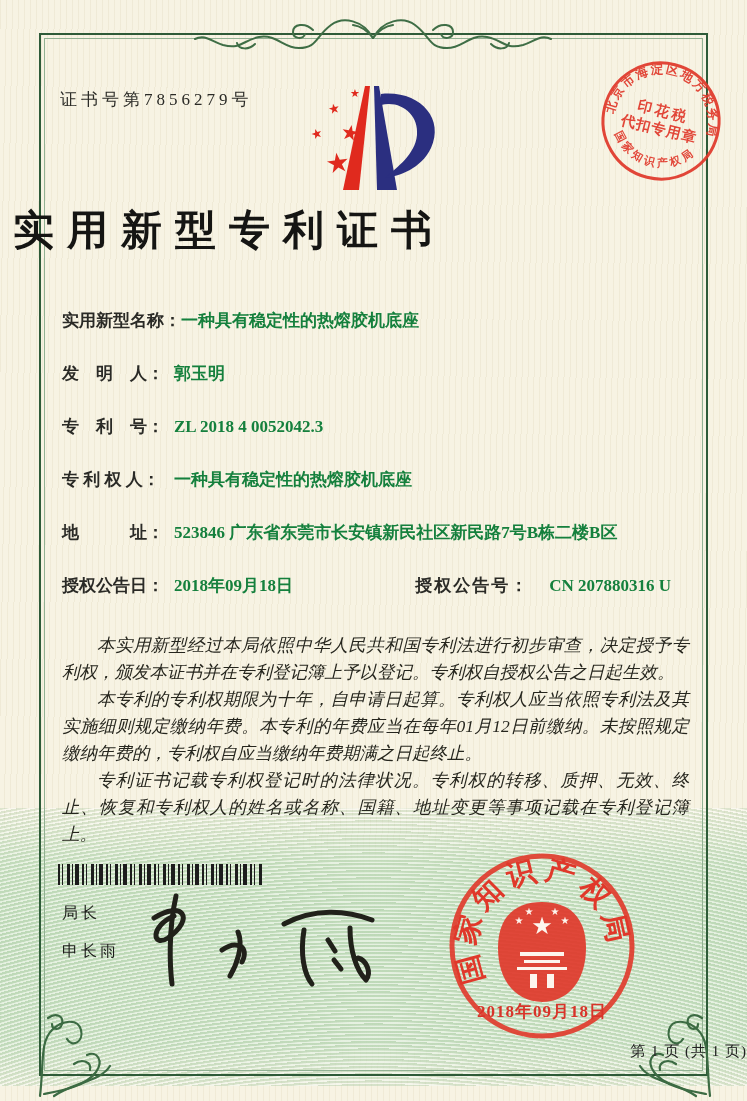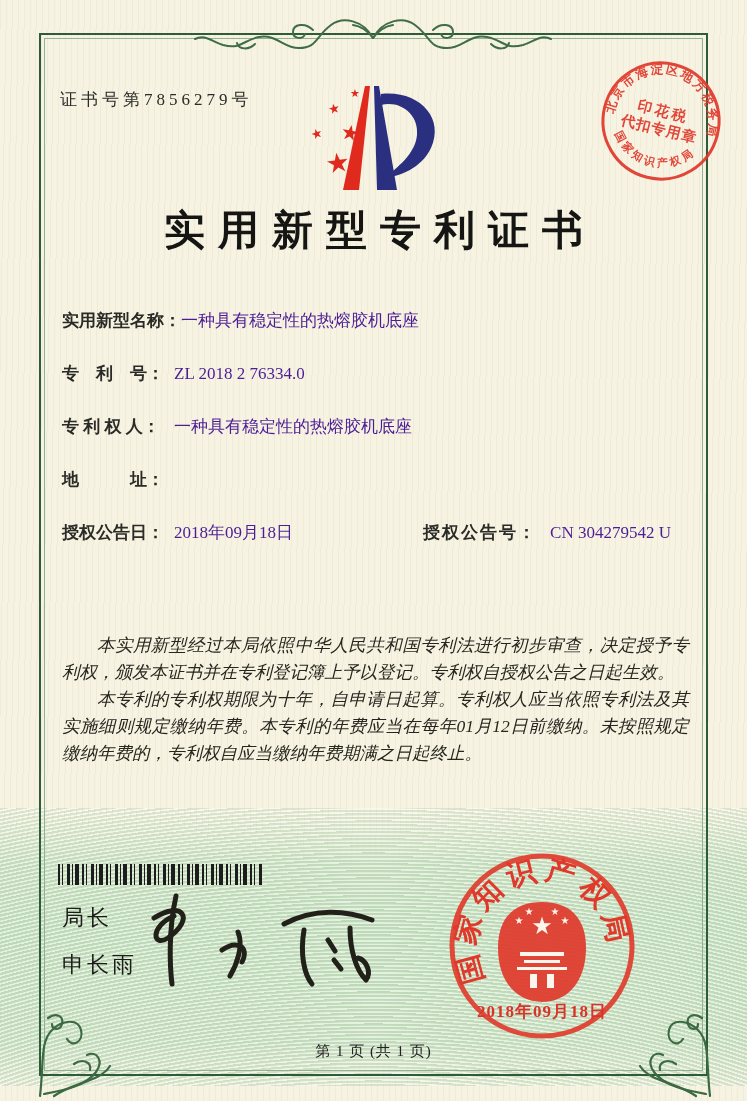--- a/index.html
+++ b/index.html
@@ -17,51 +17,51 @@
     position:absolute;left:0;right:0;top:808px;height:278px;z-index:0;pointer-events:none;
     background:
       repeating-radial-gradient(ellipse 1600px 950px at 50% 230%, rgba(255,255,255,.45) 0 2px, rgba(132,178,132,.22) 3px 6px),
       linear-gradient(180deg, rgba(208,229,201,0) 0, rgba(205,228,197,.85) 55px, rgba(203,227,196,.95) 120px, rgba(206,228,199,.9) 235px, rgba(210,229,203,.25) 278px);
   }
   .frame-outer{position:absolute;left:39px;right:39px;top:33px;bottom:25px;border:2px solid #2e5b38;z-index:1;}
   .frame-inner{position:absolute;left:44px;right:44px;top:38px;bottom:30px;border:1px solid #92b293;z-index:1;}
   .content{position:absolute;inset:0;z-index:2;}
 
   .cert-no{position:absolute;left:60px;top:88px;font-size:17px;letter-spacing:4px;color:#2a2a26;}
-  .title{position:absolute;left:0;right:0;top:203px;margin:0;text-align:center;
+  .title{position:absolute;left:0;right:0;top:203px;margin:0;
          font-size:41px;font-weight:bold;letter-spacing:13px;color:#151513;text-indent:13px;}
 
   .fields{position:absolute;left:62px;top:308px;width:627px;font-size:17px;}
   .frow{display:flex;align-items:flex-end;margin-bottom:27px;line-height:26px;}
   .flabel{flex:0 0 112px;font-weight:bold;color:#2a2a26;white-space:nowrap;}
-  .fvalue{flex:1;color:#4c1d95;}
+  .fvalue{flex:1;color:#15803d;font-weight:bold;}
   .frow-grant{display:flex;margin-bottom:0;}
   .grant-left{display:flex;}
   .grant-right{display:flex;margin-left:auto;padding-right:18px;}
-  .grant-right .flabel{flex:0 0 auto;letter-spacing:2px;margin-right:13px;}
+  .grant-right .flabel{flex:0 0 auto;letter-spacing:2px;margin-right:20px;}
 
   .paras{position:absolute;left:62px;top:632px;width:627px;font-size:17.5px;line-height:27px;
          text-align:justify;font-style:italic;color:#26261e;}
   .paras p{margin:0;text-indent:2em;}
 
   .barcode{position:absolute;left:58px;top:864px;width:205px;height:21px;
     background:repeating-linear-gradient(90deg,
       #1d1d1d 0 2px, transparent 2px 4px, #1d1d1d 4px 5px, transparent 5px 9px,
       #1d1d1d 9px 12px, transparent 12px 14px, #1d1d1d 14px 15px, transparent 15px 17px,
       #1d1d1d 17px 21px, transparent 21px 24px);}
-  .officer{position:absolute;left:62px;top:903px;font-size:22px;color:#1c1c1a;}
+  .officer{position:absolute;left:62px;top:903px;font-size:16px;color:#1c1c1a;}
   .officer div{margin-bottom:17px;letter-spacing:3px;}
   .sig{position:absolute;left:138px;top:882px;}
 
   .seal{position:absolute;left:446px;top:850px;}
   .seal-date{position:absolute;left:446px;top:1000px;width:192px;text-align:center;
              color:#d8342a;font-size:17px;letter-spacing:1px;font-weight:bold;}
   .tax-stamp{position:absolute;left:586px;top:46px;opacity:.92;}
 
-  .footer{position:absolute;left:0;right:0;top:1042px;text-align:center;font-size:15px;
+  .footer{position:absolute;left:0;right:0;top:1042px;text-align:right;font-size:15px;
           color:#222;letter-spacing:1px;}
 
   .orn-top{position:absolute;left:193px;top:8px;}
   .orn-bl{position:absolute;left:34px;top:1004px;}
   .orn-br{position:absolute;left:621px;top:1004px;transform:scaleX(-1);}
   .logo{position:absolute;left:303px;top:80px;}
 </style>
 </head>
 <body>
 
@@ -116,45 +116,51 @@
 
     <div class="cert-no">证书号第7856279号</div>
     <h1 class="title">实用新型专利证书</h1>
 
     <div class="fields">
       <div class="frow">
         <span class="flabel">实用新型名称：</span>
         <span class="fvalue">一种具有稳定性的热熔胶机底座</span>
       </div>
       <div class="frow">
+        <span class="flabel">发　明　人：</span>
+        <span class="fvalue">郭玉明</span>
+      </div>
+      <div class="frow">
         <span class="flabel">专　利　号：</span>
-        <span class="fvalue">ZL 2018 2 76334.0</span>
+        <span class="fvalue">ZL 2018 4 0052042.3</span>
       </div>
       <div class="frow">
         <span class="flabel">专 利 权 人：</span>
         <span class="fvalue">一种具有稳定性的热熔胶机底座</span>
       </div>
       <div class="frow">
         <span class="flabel">地　　　址：</span>
+        <span class="fvalue">523846 广东省东莞市长安镇新民社区新民路7号B栋二楼B区</span>
       </div>
       <div class="frow frow-grant">
         <span class="grant-left">
           <span class="flabel">授权公告日：</span>
           <span class="fvalue">2018年09月18日</span>
         </span>
         <span class="grant-right">
           <span class="flabel">授权公告号：</span>
-          <span class="fvalue">CN 304279542 U</span>
+          <span class="fvalue">CN 207880316 U</span>
         </span>
       </div>
     </div>
 
     <div class="paras">
       <p>本实用新型经过本局依照中华人民共和国专利法进行初步审查，决定授予专利权，颁发本证书并在专利登记簿上予以登记。专利权自授权公告之日起生效。</p>
       <p>本专利的专利权期限为十年，自申请日起算。专利权人应当依照专利法及其实施细则规定缴纳年费。本专利的年费应当在每年01月12日前缴纳。未按照规定缴纳年费的，专利权自应当缴纳年费期满之日起终止。</p>
+      <p>专利证书记载专利权登记时的法律状况。专利权的转移、质押、无效、终止、恢复和专利权人的姓名或名称、国籍、地址变更等事项记载在专利登记簿上。</p>
     </div>
 
     <div class="barcode"></div>
 
     <div class="officer">
       <div>局长</div>
       <div>申长雨</div>
     </div>
 
     <svg class="sig" width="255" height="115" viewBox="0 0 255 115">

